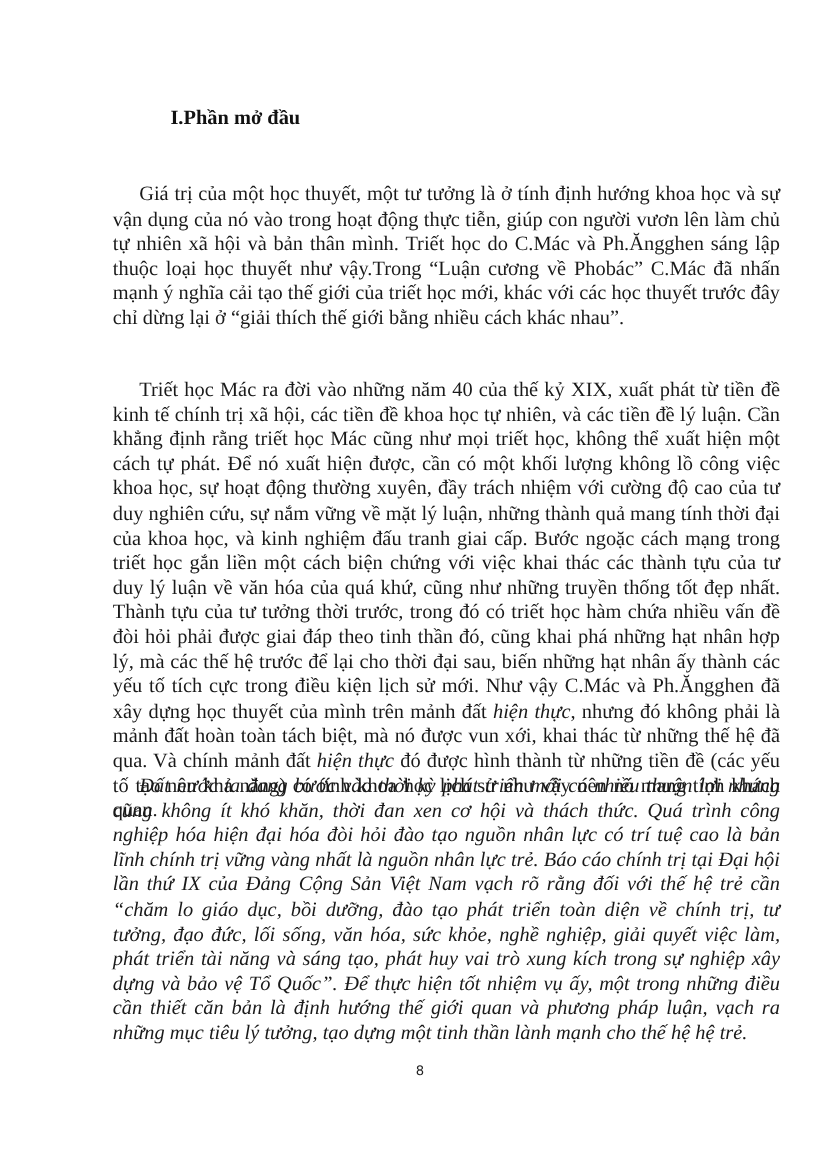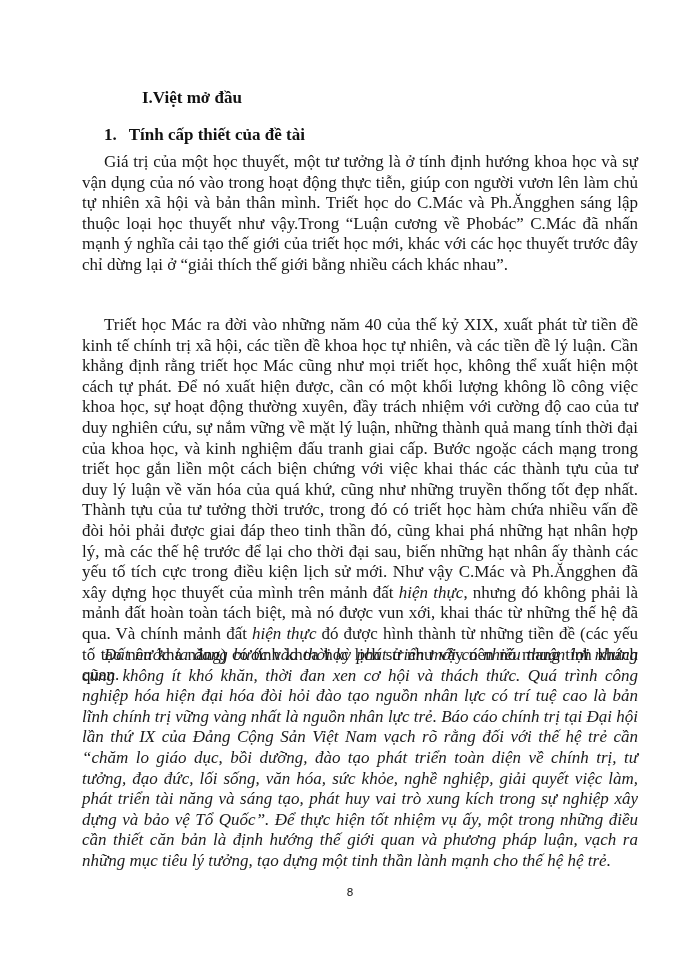--- a/index.html
+++ b/index.html
@@ -8,43 +8,39 @@
   .title {
     position: absolute; left: 142px; top: 88px;
     font-family: "Liberation Serif", serif; font-weight: bold; font-size: 17px; color: #111;
   }
   .heading {
     position: absolute; left: 104px; top: 125px;
     font-family: "Liberation Serif", serif; font-weight: bold; font-size: 17px; color: #111;
   }
   .heading .num { margin-right: 8px; }
   .para {
-    position: absolute; left: 82px; width: 556px;
+    position: absolute; left: 94px; width: 556px;
     font-family: "Liberation Serif", serif; font-size: 17px; line-height: 20.6px;
     color: #1a1a1a; text-align: justify; text-indent: 22px; margin: 0;
   }
   .p1 { top: 152px; }
   .p2 { top: 315px; }
   .p3 { top: 645px; font-style: italic; }
   .para i { }
   .page-number {
     position: absolute; left: 0; width: 700px; top: 886px; text-align: center;
     font-family: "DejaVu Sans", sans-serif; font-size: 11px; color: #222;
   }
 </style>
 </head>
 <body>
 
 <div class="page">
-  <div class="title">I.Việt mở đầu</div>
+  <div class="title">I.Phần mở đầu</div>
 
-  <div class="heading">
-    <span class="num">1.</span>
-    <span>Tính cấp thiết của đề tài</span>
-  </div>
 
   <p class="para p1">Giá trị của một học thuyết, một tư tưởng là ở tính định hướng khoa học và sự vận dụng của nó vào trong hoạt động thực tiễn, giúp con người vươn lên làm chủ tự nhiên xã hội và bản thân mình. Triết học do C.Mác và Ph.Ăngghen  sáng lập thuộc loại học thuyết như vậy.Trong “Luận cương về  Phobác” C.Mác đã nhấn mạnh ý nghĩa cải tạo thế giới của triết học mới, khác với các học thuyết trước đây chỉ dừng lại ở “giải thích thế giới bằng nhiều cách khác nhau”.</p>
 
   <p class="para p2"><span>Triết học Mác ra đời vào những năm 40 của thế kỷ XIX, xuất phát từ tiền đề kinh tế chính trị xã hội, các tiền đề khoa học tự nhiên, và các tiền đề lý luận. Cần khẳng định rằng triết học Mác cũng như mọi triết học, không thể xuất hiện một cách tự phát. Để nó xuất hiện được, cần có một khối lượng không lồ công việc khoa học, sự hoạt động thường xuyên, đầy trách nhiệm với cường độ cao của tư duy nghiên cứu, sự nắm vững về mặt lý luận, những thành quả mang tính thời đại của khoa học, và kinh nghiệm đấu tranh giai cấp. Bước ngoặc cách mạng trong triết học gắn liền một cách biện chứng với việc khai thác các thành tựu của tư duy lý luận về văn hóa của quá khứ, cũng như những truyền thống tốt đẹp nhất. Thành tựu của tư tưởng thời trước, trong đó có triết học hàm chứa nhiều vấn đề đòi hỏi phải được giai đáp theo tinh thần đó, cũng khai phá những hạt nhân hợp lý, mà các thế hệ trước để lại cho thời đại sau, biến những hạt nhân ấy thành các yếu tố tích cực trong điều kiện lịch sử mới. Như vậy C.Mác và Ph.Ăngghen đã xây dựng học thuyết của mình trên mảnh đất </span><i>hiện thực</i><span>, nhưng đó không phải là mảnh đất hoàn toàn tách biệt, mà nó được vun xới, khai thác từ những thế hệ đã qua. Và chính mảnh đất </span><i>hiện thực</i><span> đó được hình thành từ những tiền đề (các yếu tố tạo nên khả năng) có tính khoa học lịch sử như vậy nên nó mang tính khách quan.</span></p>
 
   <p class="para p3">Đất nước ta đang bước vào thời kỳ phát triển mới có nhiều thuận lợi nhưng cũng không ít khó khăn, thời đan xen cơ hội và thách thức. Quá trình công nghiệp hóa hiện đại hóa đòi hỏi đào tạo nguồn nhân lực có trí tuệ cao là bản lĩnh chính trị vững vàng nhất là nguồn nhân lực trẻ. Báo cáo chính trị tại Đại hội lần thứ IX của Đảng Cộng Sản Việt Nam vạch rõ rằng đối với thế hệ trẻ cần “chăm lo giáo dục, bồi dưỡng, đào tạo phát triển toàn diện về chính trị, tư tưởng, đạo đức, lối sống, văn hóa, sức khỏe, nghề nghiệp, giải quyết việc làm, phát triển tài năng và sáng tạo, phát huy vai trò xung kích trong sự nghiệp xây dựng và bảo vệ Tổ Quốc”. Để thực hiện tốt nhiệm vụ ấy, một trong những điều cần thiết căn bản là định hướng thế giới quan và phương pháp luận, vạch ra những mục tiêu lý tưởng, tạo dựng một tinh thần lành mạnh cho thế hệ hệ trẻ.</p>
 
   <div class="page-number">8</div>
 </div>
 

